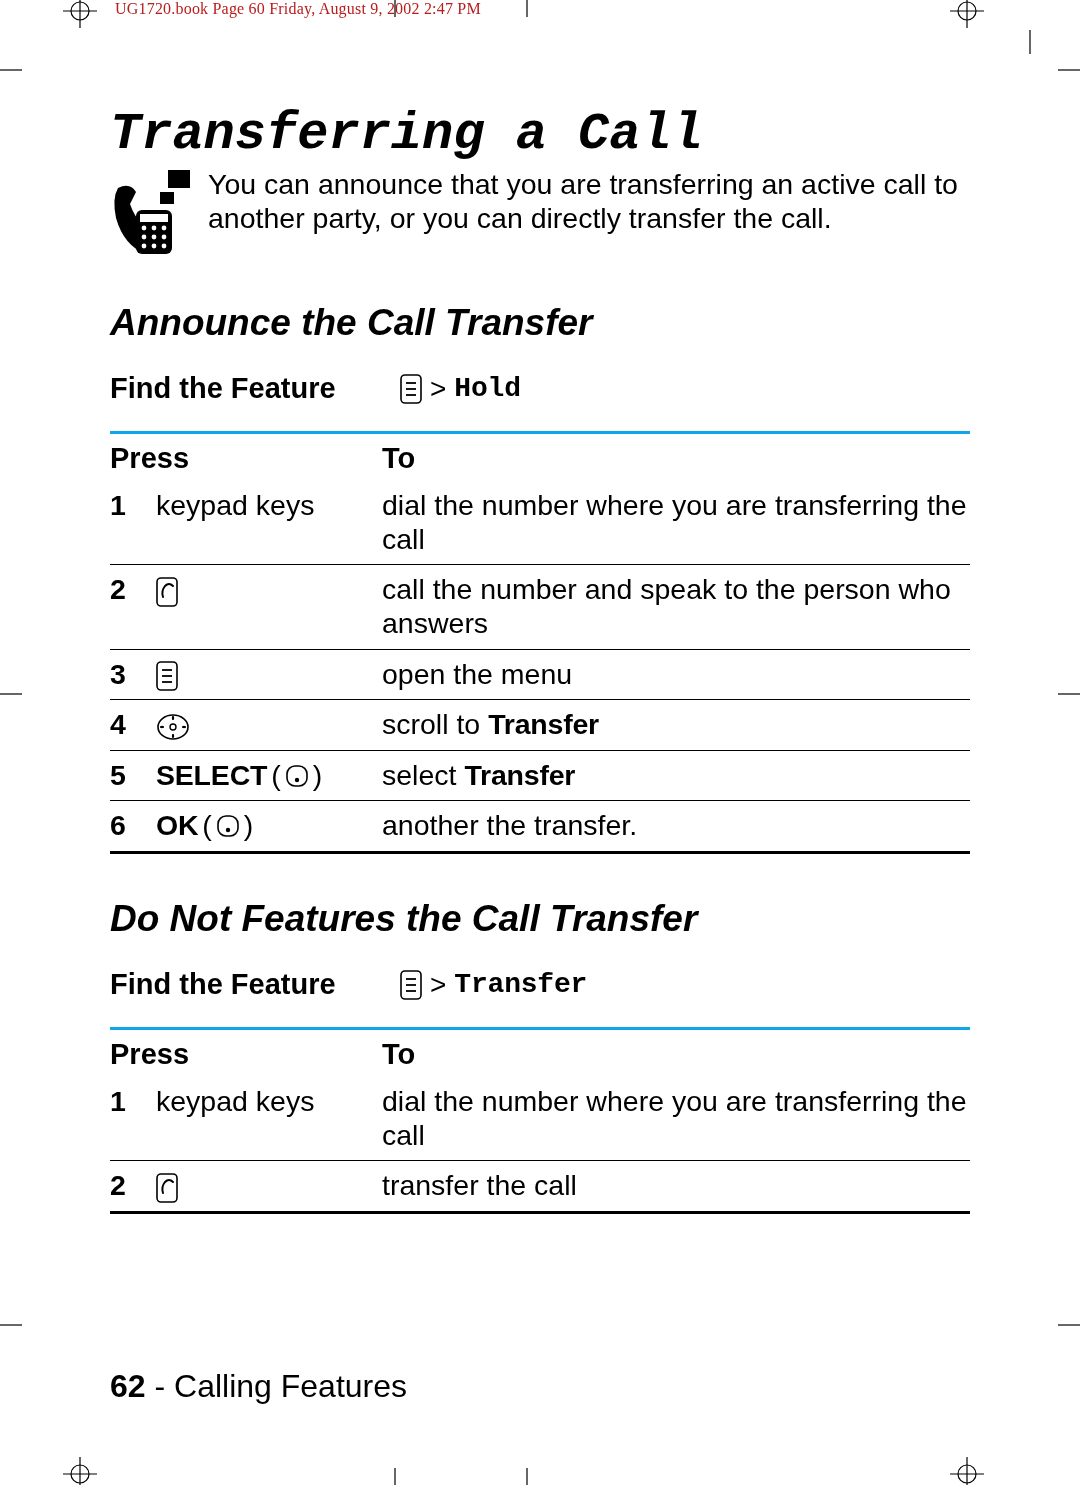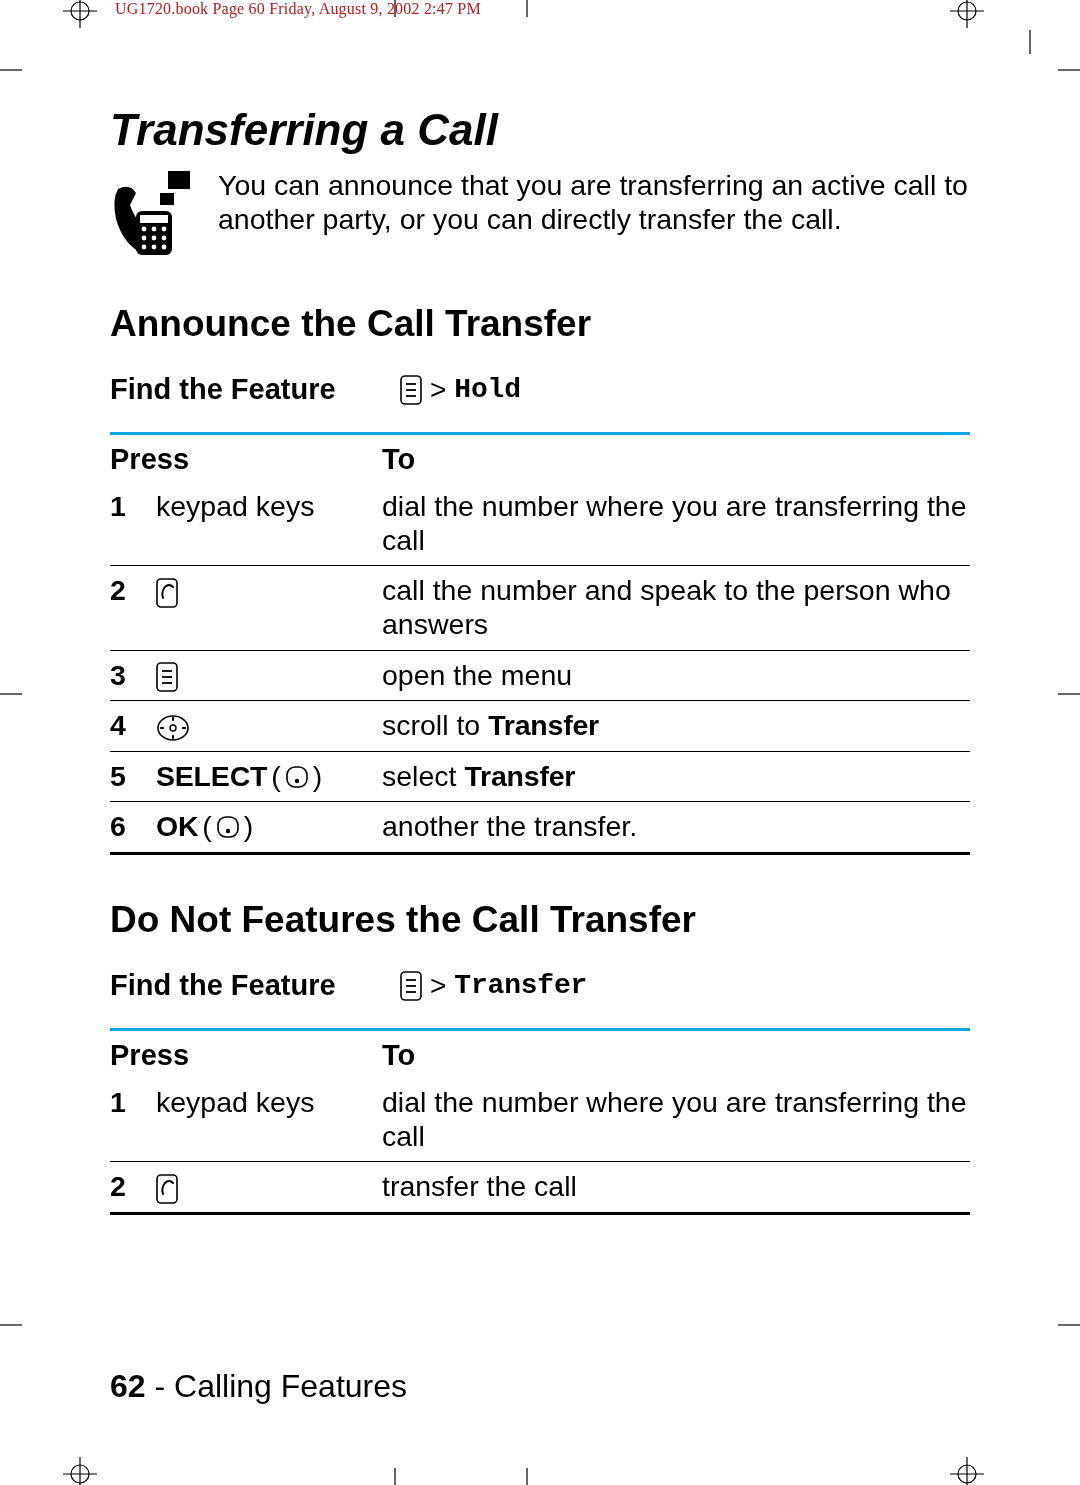--- a/index.html
+++ b/index.html
@@ -25,43 +25,44 @@
     .header-trace {
       position: absolute;
       top: 0;
       left: 115px;
       font-size: 16px;
       color: #b91c1c;
       font-family: Georgia, serif;
       letter-spacing: .2px;
     }
     h1.title {
-      font-family: Liberation Sans, sans-serif;
+      font-family: Liberation Mono, monospace;
       font-style: italic;
       font-weight: 700;
-      font-size: 44px;
-      margin-bottom: 14px;
+      font-size: 52px;
+      margin-bottom: 4px;
     }
     .intro-wrap {
       display: flex;
-      gap: 22px;
+      gap: 12px;
       margin-bottom: 42px;
       align-items: flex-start;
     }
     .phone-icon {
       flex: 0 0 86px;
       width: 86px;
       height: 90px;
     }
     .intro-text {
       font-size: 28.5px;
       line-height: 1.18;
     }
     h2.section {
       font-family: Arial, Helvetica, sans-serif;
+      font-style: italic;
       font-weight: 700;
       font-size: 37px;
       margin: 44px 0 22px 0;
     }
     .find-feature-row {
       display: flex;
       align-items: center;
       font-size: 28px;
       padding: 6px 0 22px 0;
     }

